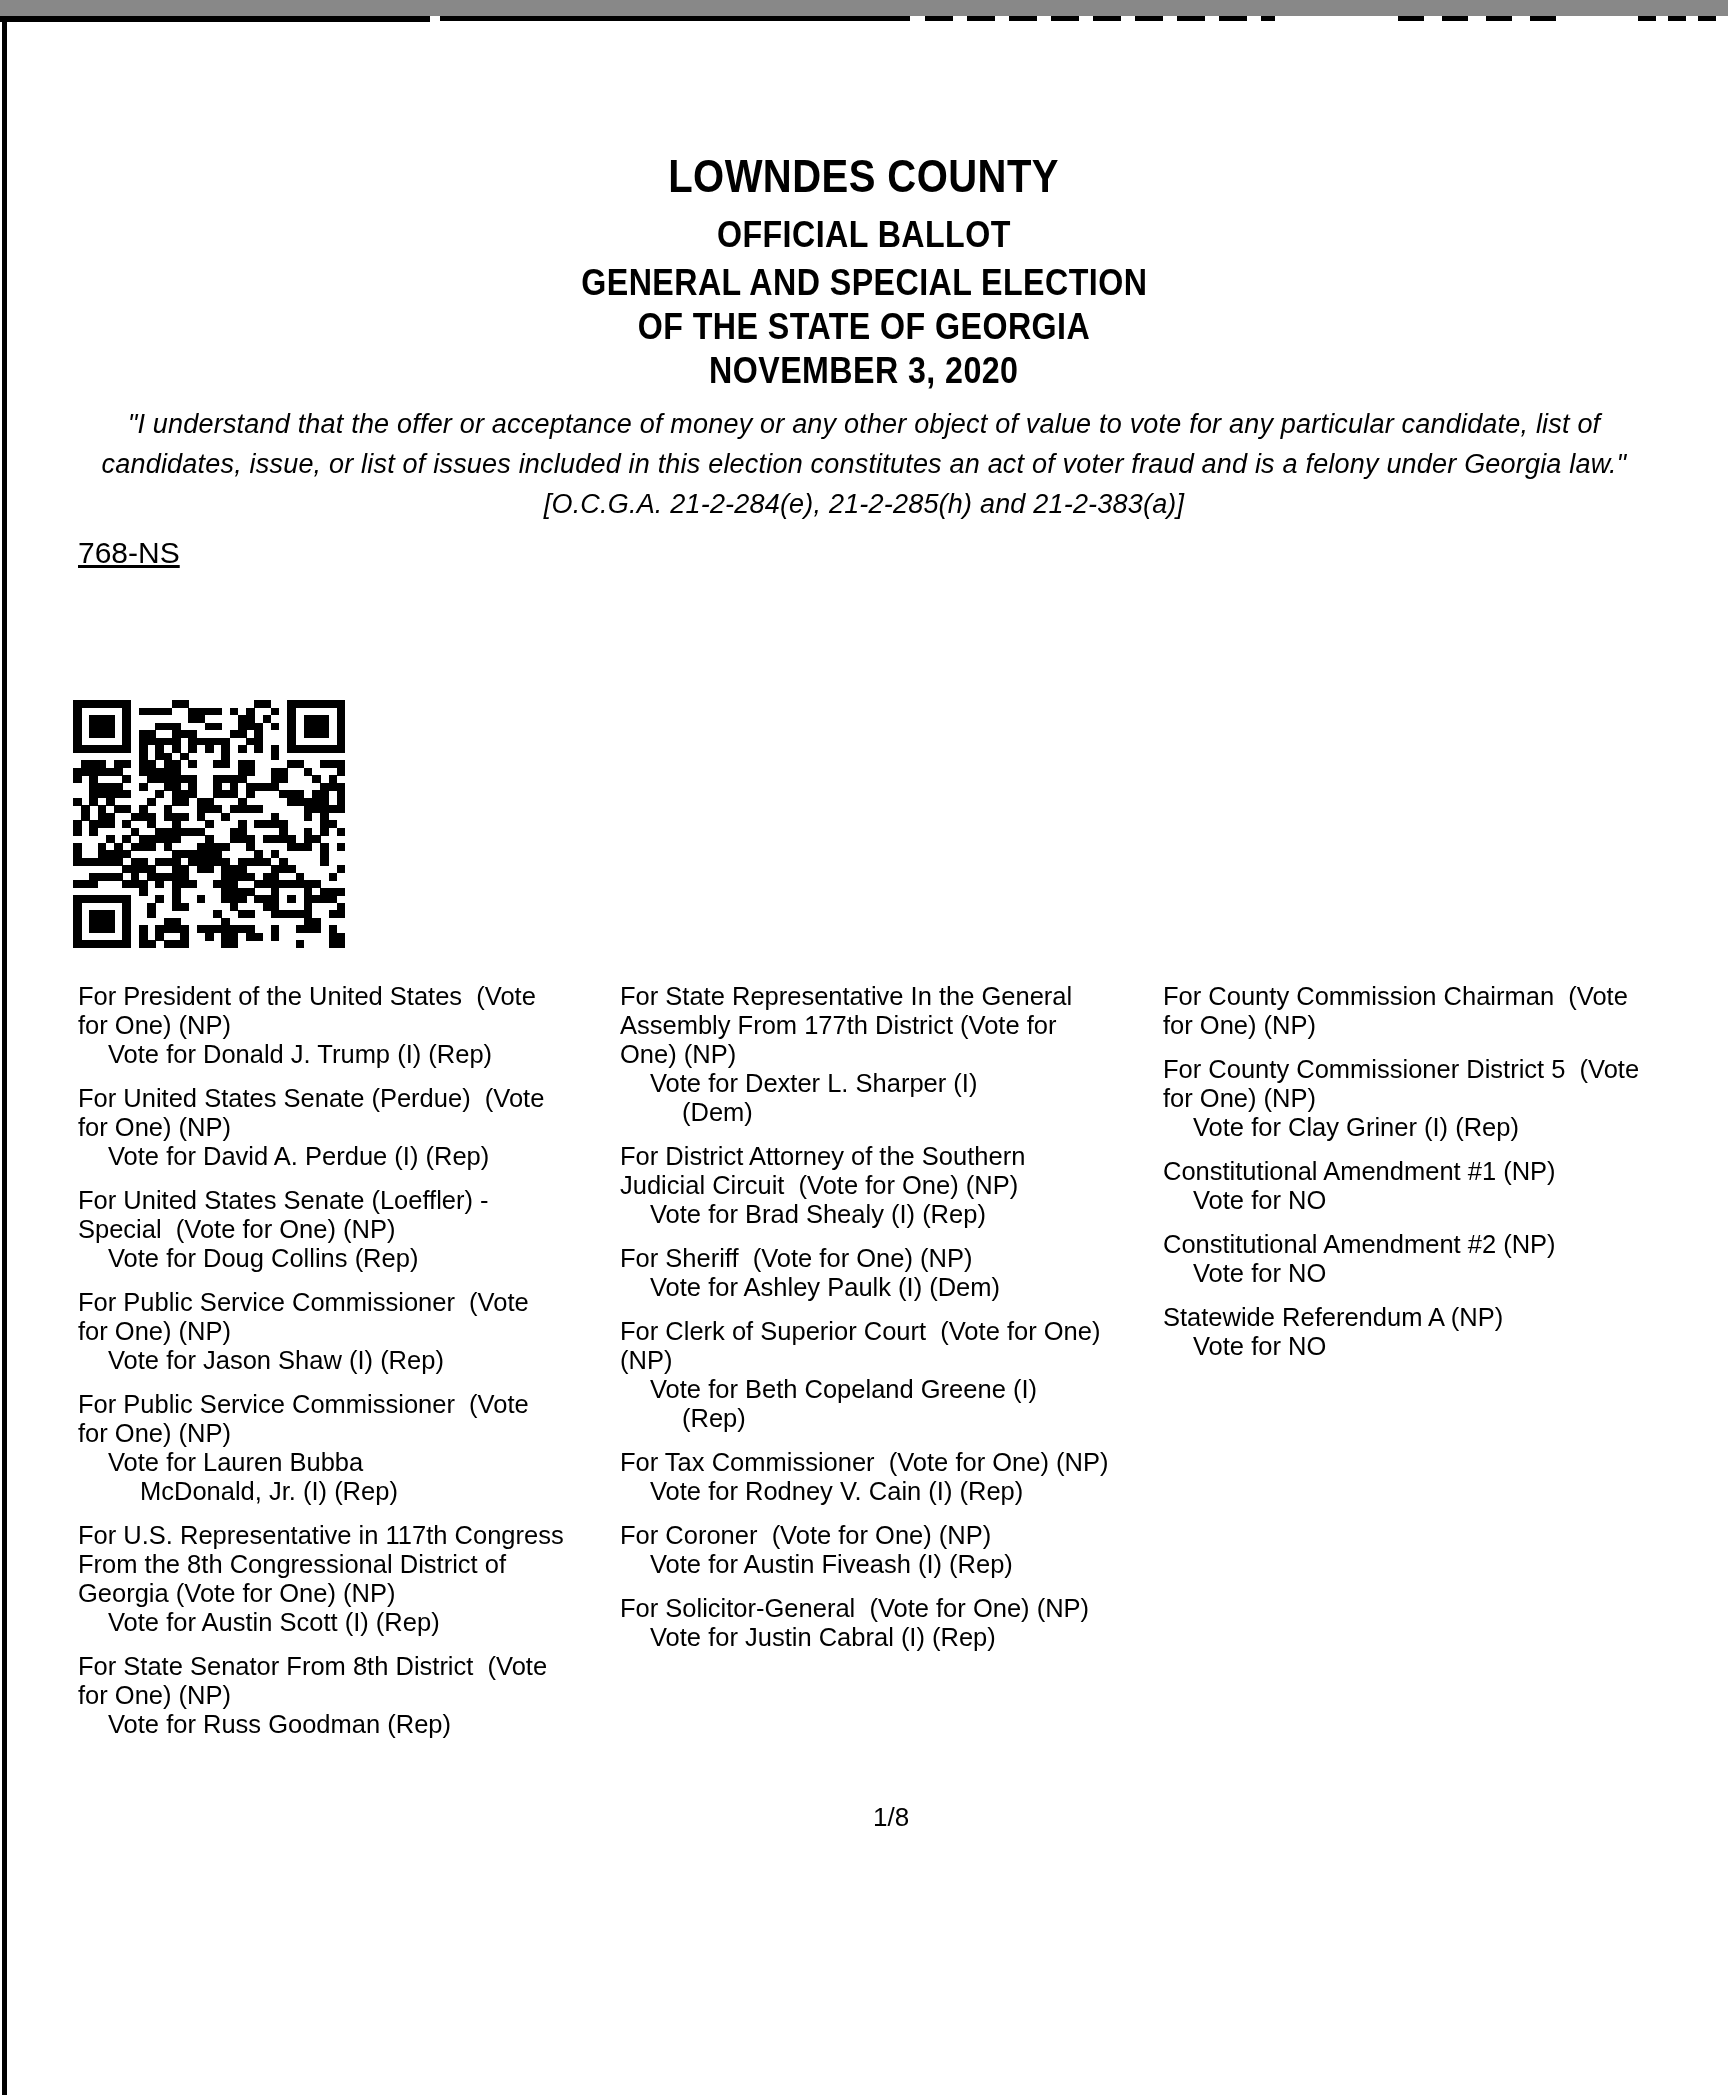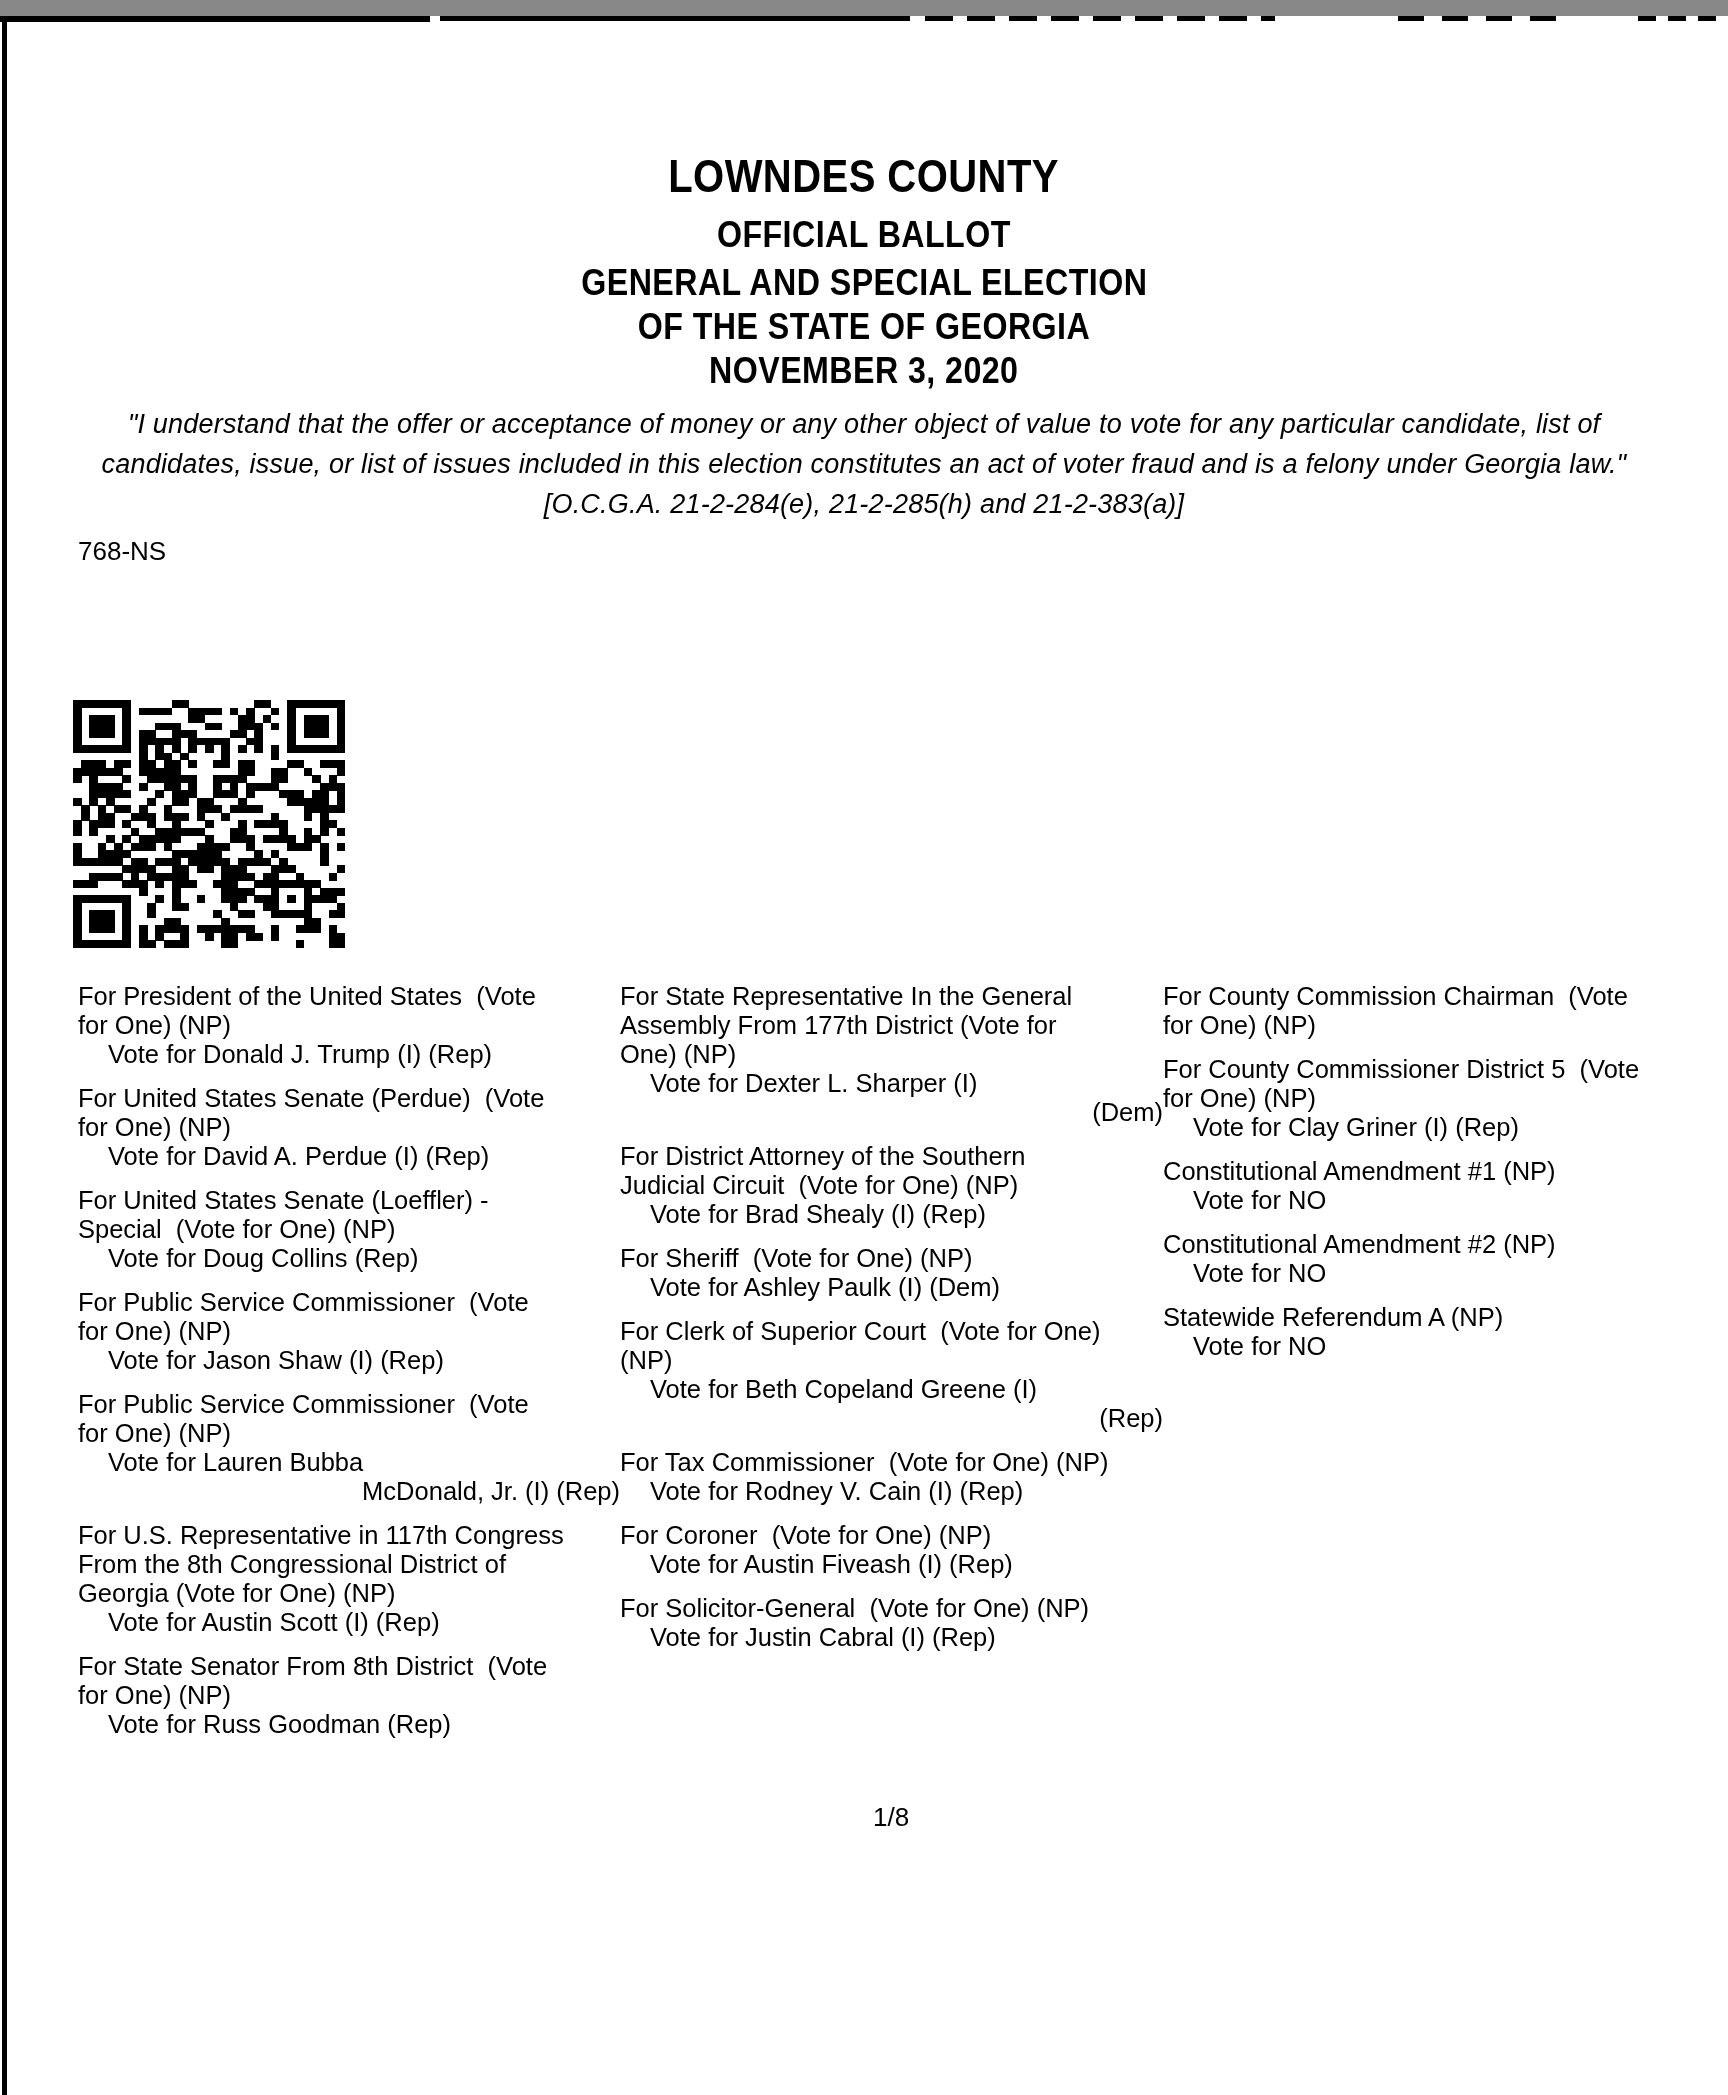--- a/index.html
+++ b/index.html
@@ -54,38 +54,39 @@
   .disclaimer{
     position:absolute;top:388px;left:64px;right:64px;
     text-align:center;
     font-style:italic;
     font-size:27px;line-height:40px;
     letter-spacing:.2px;
   }
   
   .ballot-code{
     position:absolute;top:520px;left:78px;
-    font-size:26px;
+    font-size:30px;
+    text-decoration:underline;
   }
   
   .qr{
     position:absolute;top:684px;left:73px;
   }
   
   .columns{
     position:absolute;top:966px;left:78px;
     display:grid;
     grid-template-columns:542px 543px 545px;
     align-items:start;
     font-size:25.5px;line-height:29px;
   }
   .contest{margin-bottom:15px;}
   .contest-title-line{white-space:pre;}
   .vote-line{white-space:pre;padding-left:30px;}
-  .vote-line.cont{padding-left:62px;text-align:right;}
+  .vote-line.cont{padding-left:62px;}
   
   .page-indicator{
     position:absolute;top:1786px;left:873px;
     font-size:26px;
   }
 </style>
 </head>
 <body>
 
 <div class="page">

